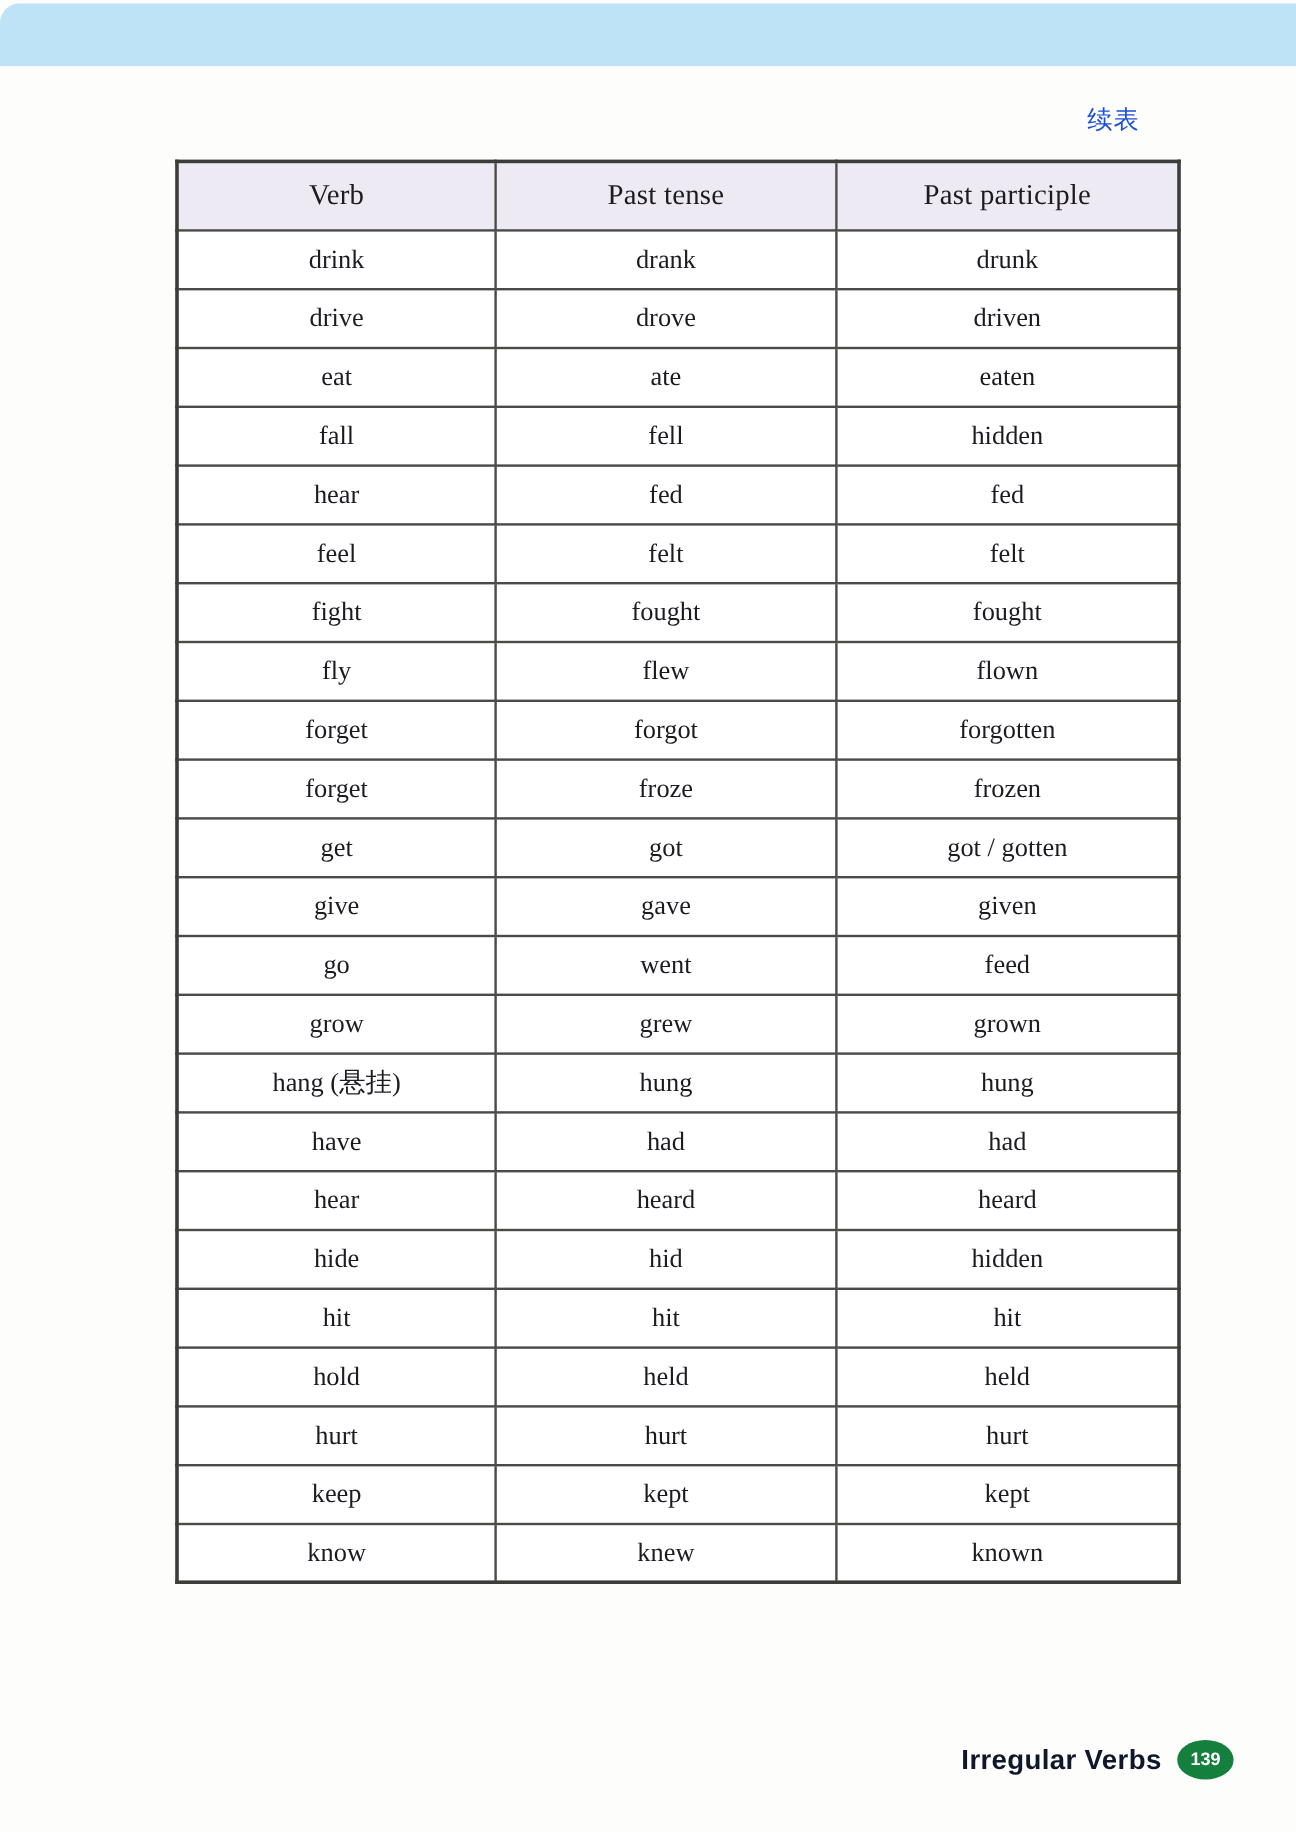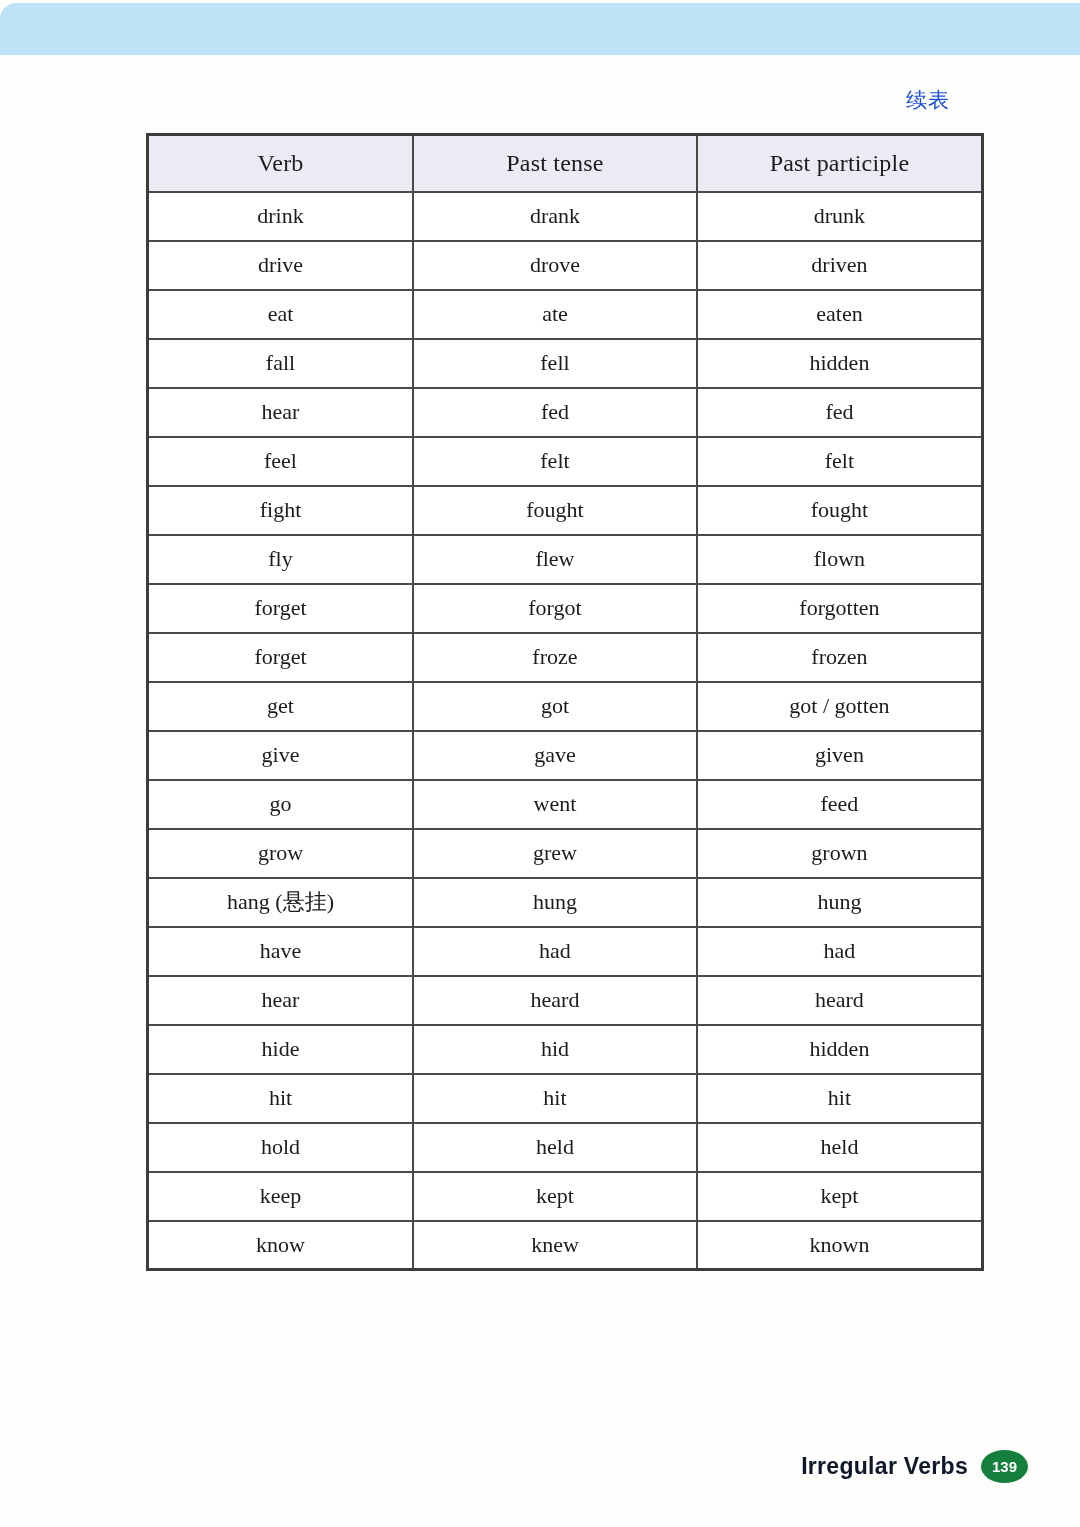--- a/index.html
+++ b/index.html
@@ -229,20 +229,25 @@
       <td>hit</td>
       <td>hit</td>
     </tr>
 
     <tr>
       <td>hold</td>
       <td>held</td>
       <td>held</td>
     </tr>
 
+    <tr>
+      <td>hurt</td>
+      <td>hurt</td>
+      <td>hurt</td>
+    </tr>
 
     <tr>
       <td>keep</td>
       <td>kept</td>
       <td>kept</td>
     </tr>
 
     <tr>
       <td>know</td>
       <td>knew</td>

